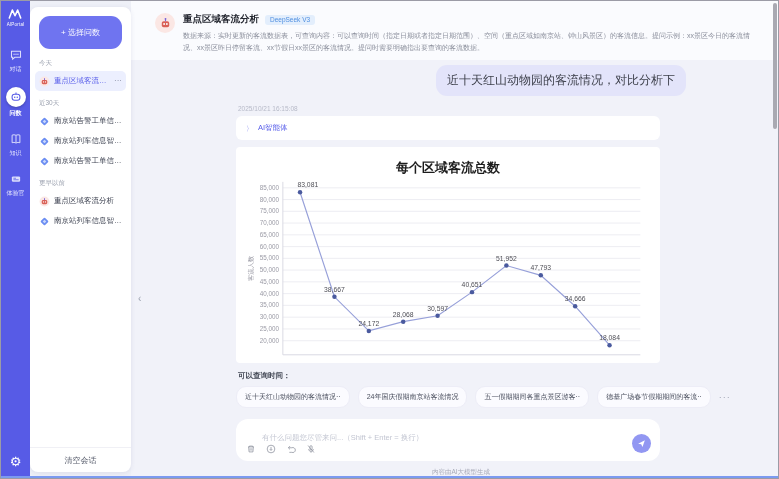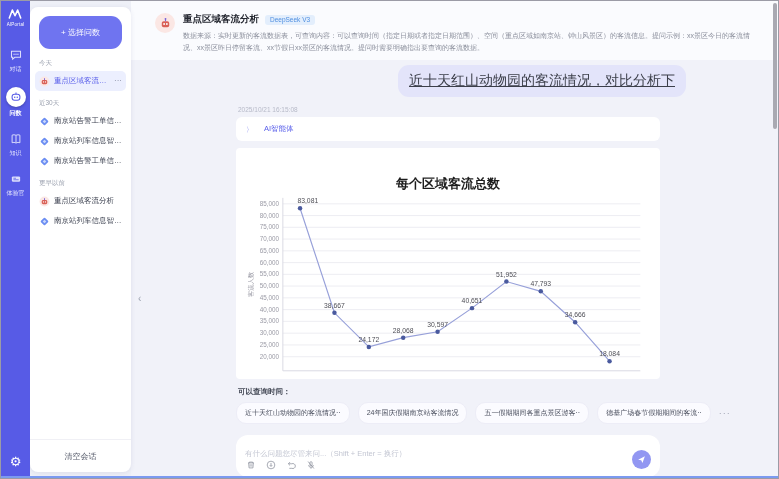--- a/index.html
+++ b/index.html
@@ -30,54 +30,54 @@
            font-size:8px;display:flex;align-items:center;justify-content:center;cursor:pointer;}
   .sections{flex:1;padding:0 5px;overflow:hidden;}
   .sec-title{font-size:6.5px;color:#9aa0ae;margin:8px 4px 3px;}
   .side-item{display:flex;align-items:center;gap:4px;padding:4.5px 4px;border-radius:5px;
              font-size:7.5px;color:#3a3f4e;cursor:pointer;}
   .side-item.active{background:#eceffe;color:#5a60ea;}
   .si-icon{width:11px;height:11px;flex:none;display:flex;align-items:center;justify-content:center;}
   .si-icon svg{width:11px;height:11px;}
   .si-label{white-space:nowrap;overflow:hidden;text-overflow:ellipsis;flex:1;}
   .si-menu{color:#8e93a8;font-size:8px;line-height:1;cursor:pointer;}
-  .clear-btn{height:33px;border-top:1px solid #f0f0f5;display:flex;align-items:center;
+  .clear-btn{height:25px;border-top:1px solid #f0f0f5;display:flex;align-items:center;
              justify-content:center;font-size:8px;color:#5a5f6e;cursor:pointer;}
 
   
   .main{position:absolute;left:130px;top:0;right:0;bottom:0;display:flex;flex-direction:column;background:#f1f2f9;}
   .agent-header{padding:12px 16px 7px 24px;background:#fafbfe;display:flex;gap:8px;}
   .agent-avatar{width:20px;height:20px;border-radius:50%;background:#fbe7e4;flex:none;
                 display:flex;align-items:center;justify-content:center;}
   .agent-avatar svg{width:13px;height:13px;}
   .title-row{display:flex;align-items:center;gap:6px;}
   .agent-title{font-size:9.5px;font-weight:bold;color:#23262f;}
   .model-badge{font-size:6.5px;color:#4f8fe0;background:#e3eefc;padding:1.5px 5px;border-radius:3px;}
   .agent-desc{font-size:7px;color:#8b8f9c;line-height:1.65;margin-top:4px;max-width:575px;}
 
   .chat{flex:1;padding-top:5px;position:relative;overflow:hidden;}
   .chat-col{width:450px;margin-left:105px;}
   .bubble-row{display:flex;justify-content:flex-end;}
-  .user-bubble{background:#e3e4fa;color:#3c3f4a;font-size:14px;padding:7px 11px;border-radius:11px;max-width:78%;text-decoration:underline;}
+  .user-bubble{background:#e3e4fa;color:#3c3f4a;font-size:12px;padding:7px 11px;border-radius:11px;max-width:78%;}
   .timestamp{font-size:6.5px;color:#b7bac8;margin:9px 0 4px 2px;}
   .agent-card{background:#ffffff;border-radius:6px;padding:7px 10px;font-size:7.5px;color:#5a60ea;
-              display:flex;align-items:center;gap:11px;margin-right:26px;cursor:pointer;}
+              display:flex;align-items:center;gap:5px;margin-right:26px;cursor:pointer;}
   .chev{font-size:7px;line-height:1;}
-  .chart-card{background:#ffffff;border-radius:4px;margin-top:7px;margin-right:26px;padding:23px 8px 2px;}
+  .chart-card{background:#ffffff;border-radius:4px;margin-top:7px;margin-right:26px;padding:8px 8px 2px;}
   .chart-title{text-align:center;font-family:"Liberation Serif","DejaVu Serif",serif;font-weight:bold;
                font-size:13px;color:#1c1c1c;margin:4px 0 1px;}
   #chart-mount svg{display:block;width:100%;height:auto;}
   .followup-label{font-size:7.5px;color:#454a57;font-weight:bold;margin:8px 0 5px 2px;}
   .chips{display:flex;gap:8px;align-items:center;}
   .chip{background:#fbfbff;border:1px solid #ededf7;border-radius:10px;padding:5px 8px;font-size:7px;
         color:#4a4f5e;white-space:nowrap;cursor:pointer;}
   .chips-more{color:#9ea3b2;font-size:9px;letter-spacing:1px;cursor:pointer;}
 
   .input-card{margin-top:11px;margin-right:26px;background:#ffffff;border-radius:12px;
-              padding:7px 9px;position:relative;height:42px;}
+              padding:7px 26px;position:relative;height:42px;}
   .input-field{border:none;outline:none;font-size:7.5px;color:#60646f;width:85%;background:transparent;padding:0;}
   .input-field::placeholder{color:#c3c6d2;}
   .input-icons{position:absolute;left:10px;bottom:7px;display:flex;gap:10px;color:#8b8f9c;}
   .input-icons span{cursor:pointer;display:flex;}
   .input-icons svg{width:10px;height:10px;}
   .send-btn{position:absolute;right:9px;bottom:8px;width:19px;height:19px;border-radius:50%;
             background:#9297f2;display:flex;align-items:center;justify-content:center;cursor:pointer;}
   .send-btn svg{width:9px;height:9px;}
   .footer-note{text-align:center;font-size:6.5px;color:#a7aab8;margin-top:7px;}
 

